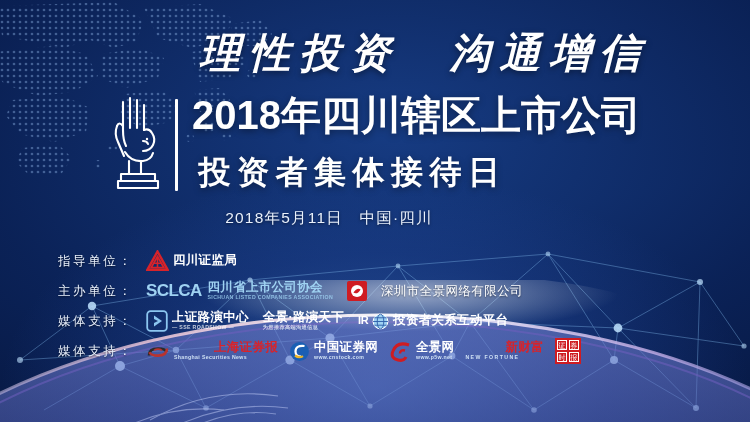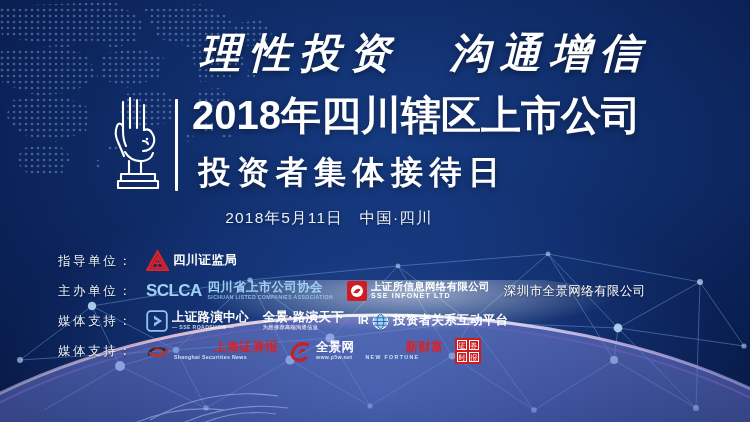--- a/index.html
+++ b/index.html
@@ -282,24 +282,20 @@
           </span>
         </span>
 
         <span class="logo-chip">
           <span class="sse-badge">
             <svg width="14" height="14" viewBox="0 0 14 14" xmlns="http://www.w3.org/2000/svg">
               <circle cx="7" cy="7" r="6" fill="#ffffff"></circle>
               <path d="M3.4,8.6 q3.6,-5.6 7.2,-3.2 q-3.4,5.6 -7.2,3.2 Z" fill="#cf1c22"></path>
             </svg>
           </span>
-          <span class="stack">
-            <span class="lg-cn white" style="font-size:10.5px;">上证所信息网络有限公司</span>
-            <span class="lg-en-md white">SSE INFONET LTD</span>
-          </span>
         </span>
 
         <span class="plain-partner">深圳市全景网络有限公司</span>
       </span>
     </div>
 
     <div class="credit-row">
       <span class="credit-label">媒体支持：</span>
       <span class="credit-items">
 
@@ -343,20 +339,31 @@
             <path d="M3,15.5 q0,-7 9,-7 q7,0 8.6,3.4" fill="none" stroke="#2b2b2b" stroke-width="2.6"></path>
             <path d="M21,8.6 q0,7 -9,7 q-7,0 -8.6,-3.4" fill="none" stroke="#b8332f" stroke-width="2.6"></path>
             <path d="M8,10.4 q4,-2.6 8,0" fill="none" stroke="#b8332f" stroke-width="1.6"></path>
           </svg>
           <span class="stack">
             <span class="lg-cn red">上海证券报</span>
             <span class="lg-en grayw">Shanghai Securities News</span>
           </span>
         </span>
 
+        <span class="logo-chip">
+          <svg class="mark" width="21" height="21" viewBox="0 0 21 21" xmlns="http://www.w3.org/2000/svg">
+            <circle cx="10.5" cy="10.5" r="9.4" fill="#1a5fb4"></circle>
+            <path d="M15.5,5 q-9,-1 -9,5.6 q0,5 5.6,5" fill="none" stroke="#ffffff" stroke-width="2.2"></path>
+            <path d="M6,14.5 q4,3 8,.6" fill="none" stroke="#e8b52a" stroke-width="2.2"></path>
+          </svg>
+          <span class="stack">
+            <span class="lg-cn white">中国证券网</span>
+            <span class="lg-en grayw">www.cnstock.com</span>
+          </span>
+        </span>
 
         <span class="logo-chip">
           <svg class="mark" width="23" height="21" viewBox="0 0 23 21" xmlns="http://www.w3.org/2000/svg">
             <path d="M20,4 q-12,-4 -16,6 q-3,7 5,9 q6,1.5 8,-3" fill="none" stroke="#cf1c22" stroke-width="3"></path>
             <path d="M16,9.5 q-5,-1 -5,3" fill="none" stroke="#cf1c22" stroke-width="2.4"></path>
           </svg>
           <span class="stack">
             <span class="lg-cn white">全景网</span>
             <span class="lg-en grayw">www.p5w.net</span>
           </span>

